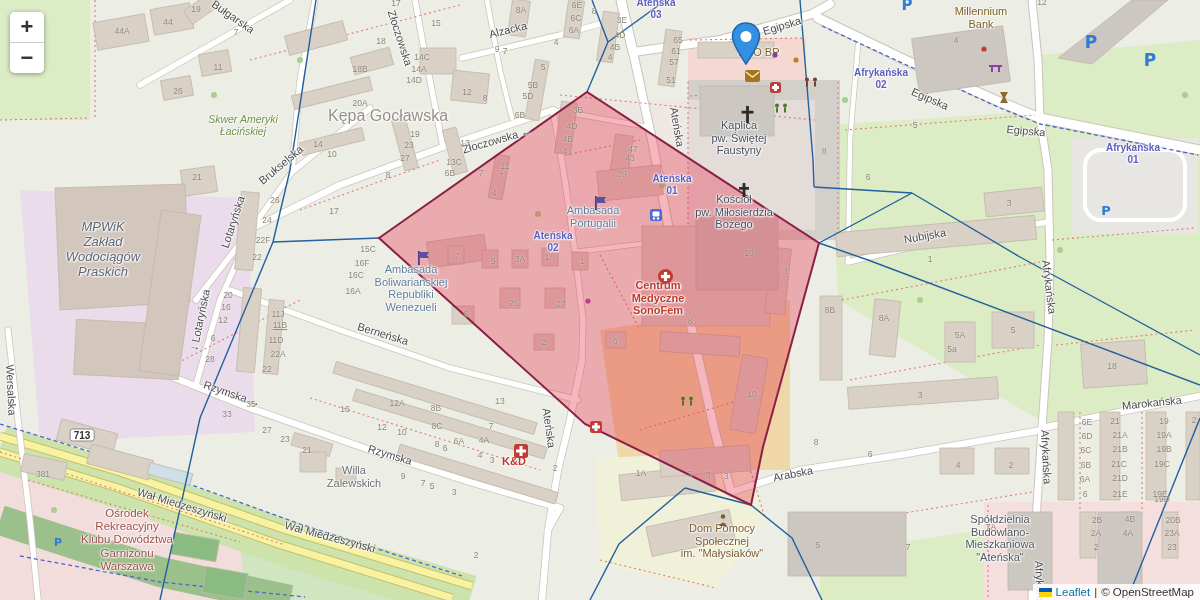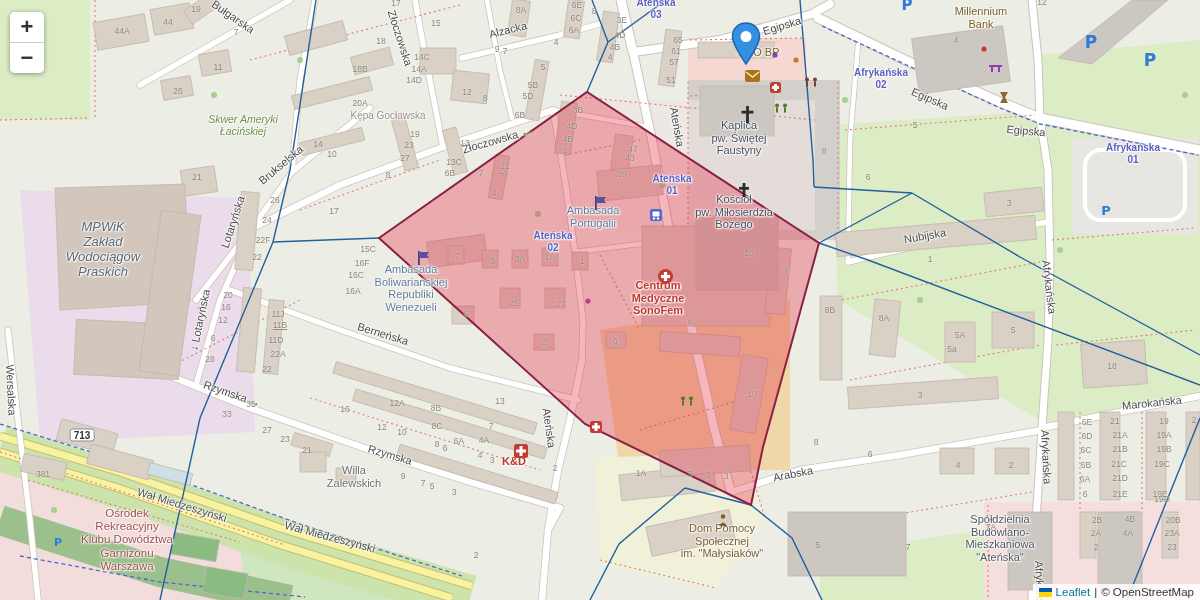--- a/index.html
+++ b/index.html
@@ -4,21 +4,21 @@
 <style>
   html,body{margin:0;padding:0;background:#fff;}
   #map{position:relative;width:1200px;height:600px;overflow:hidden;
        font-family:"Liberation Sans","DejaVu Sans",sans-serif;background:#f0eee7;cursor:grab;}
   #map svg{position:absolute;left:0;top:0;}
   #labels{position:absolute;left:0;top:0;width:100%;height:100%;pointer-events:none;}
   .lbl{position:absolute;white-space:pre;transform:translate(-50%,-50%);
        text-shadow:0 0 2px #fff,0 0 2px #fff,0 0 3px #fff,1px 1px 2px #fff;line-height:1.15;text-align:center;}
   .st{color:#4b4b4b;font-size:11px;}
   .hn{color:#8e8578;font-size:8.5px;text-shadow:0 0 2px rgba(255,255,255,.8);}
-  .area{color:#979089;font-size:10px;}
+  .area{color:#979089;font-size:16px;}
   .skwer{color:#71914a;font-style:italic;font-size:10.5px;}
   .industrial{color:#5d6673;font-style:italic;font-size:13px;}
   .church{color:#46505e;font-size:11px;}
   .embassy{color:#5f7d99;font-size:11px;}
   .medical{color:#c0372b;font-weight:bold;font-size:11px;}
   .bank{color:#7a6026;font-size:11px;}
   .social{color:#7a5c2e;font-size:11px;}
   .leisure{color:#a04f4a;font-size:11.5px;}
   .gray{color:#6e6e6e;font-size:11px;}
   .coop{color:#4e565e;font-size:11px;}

